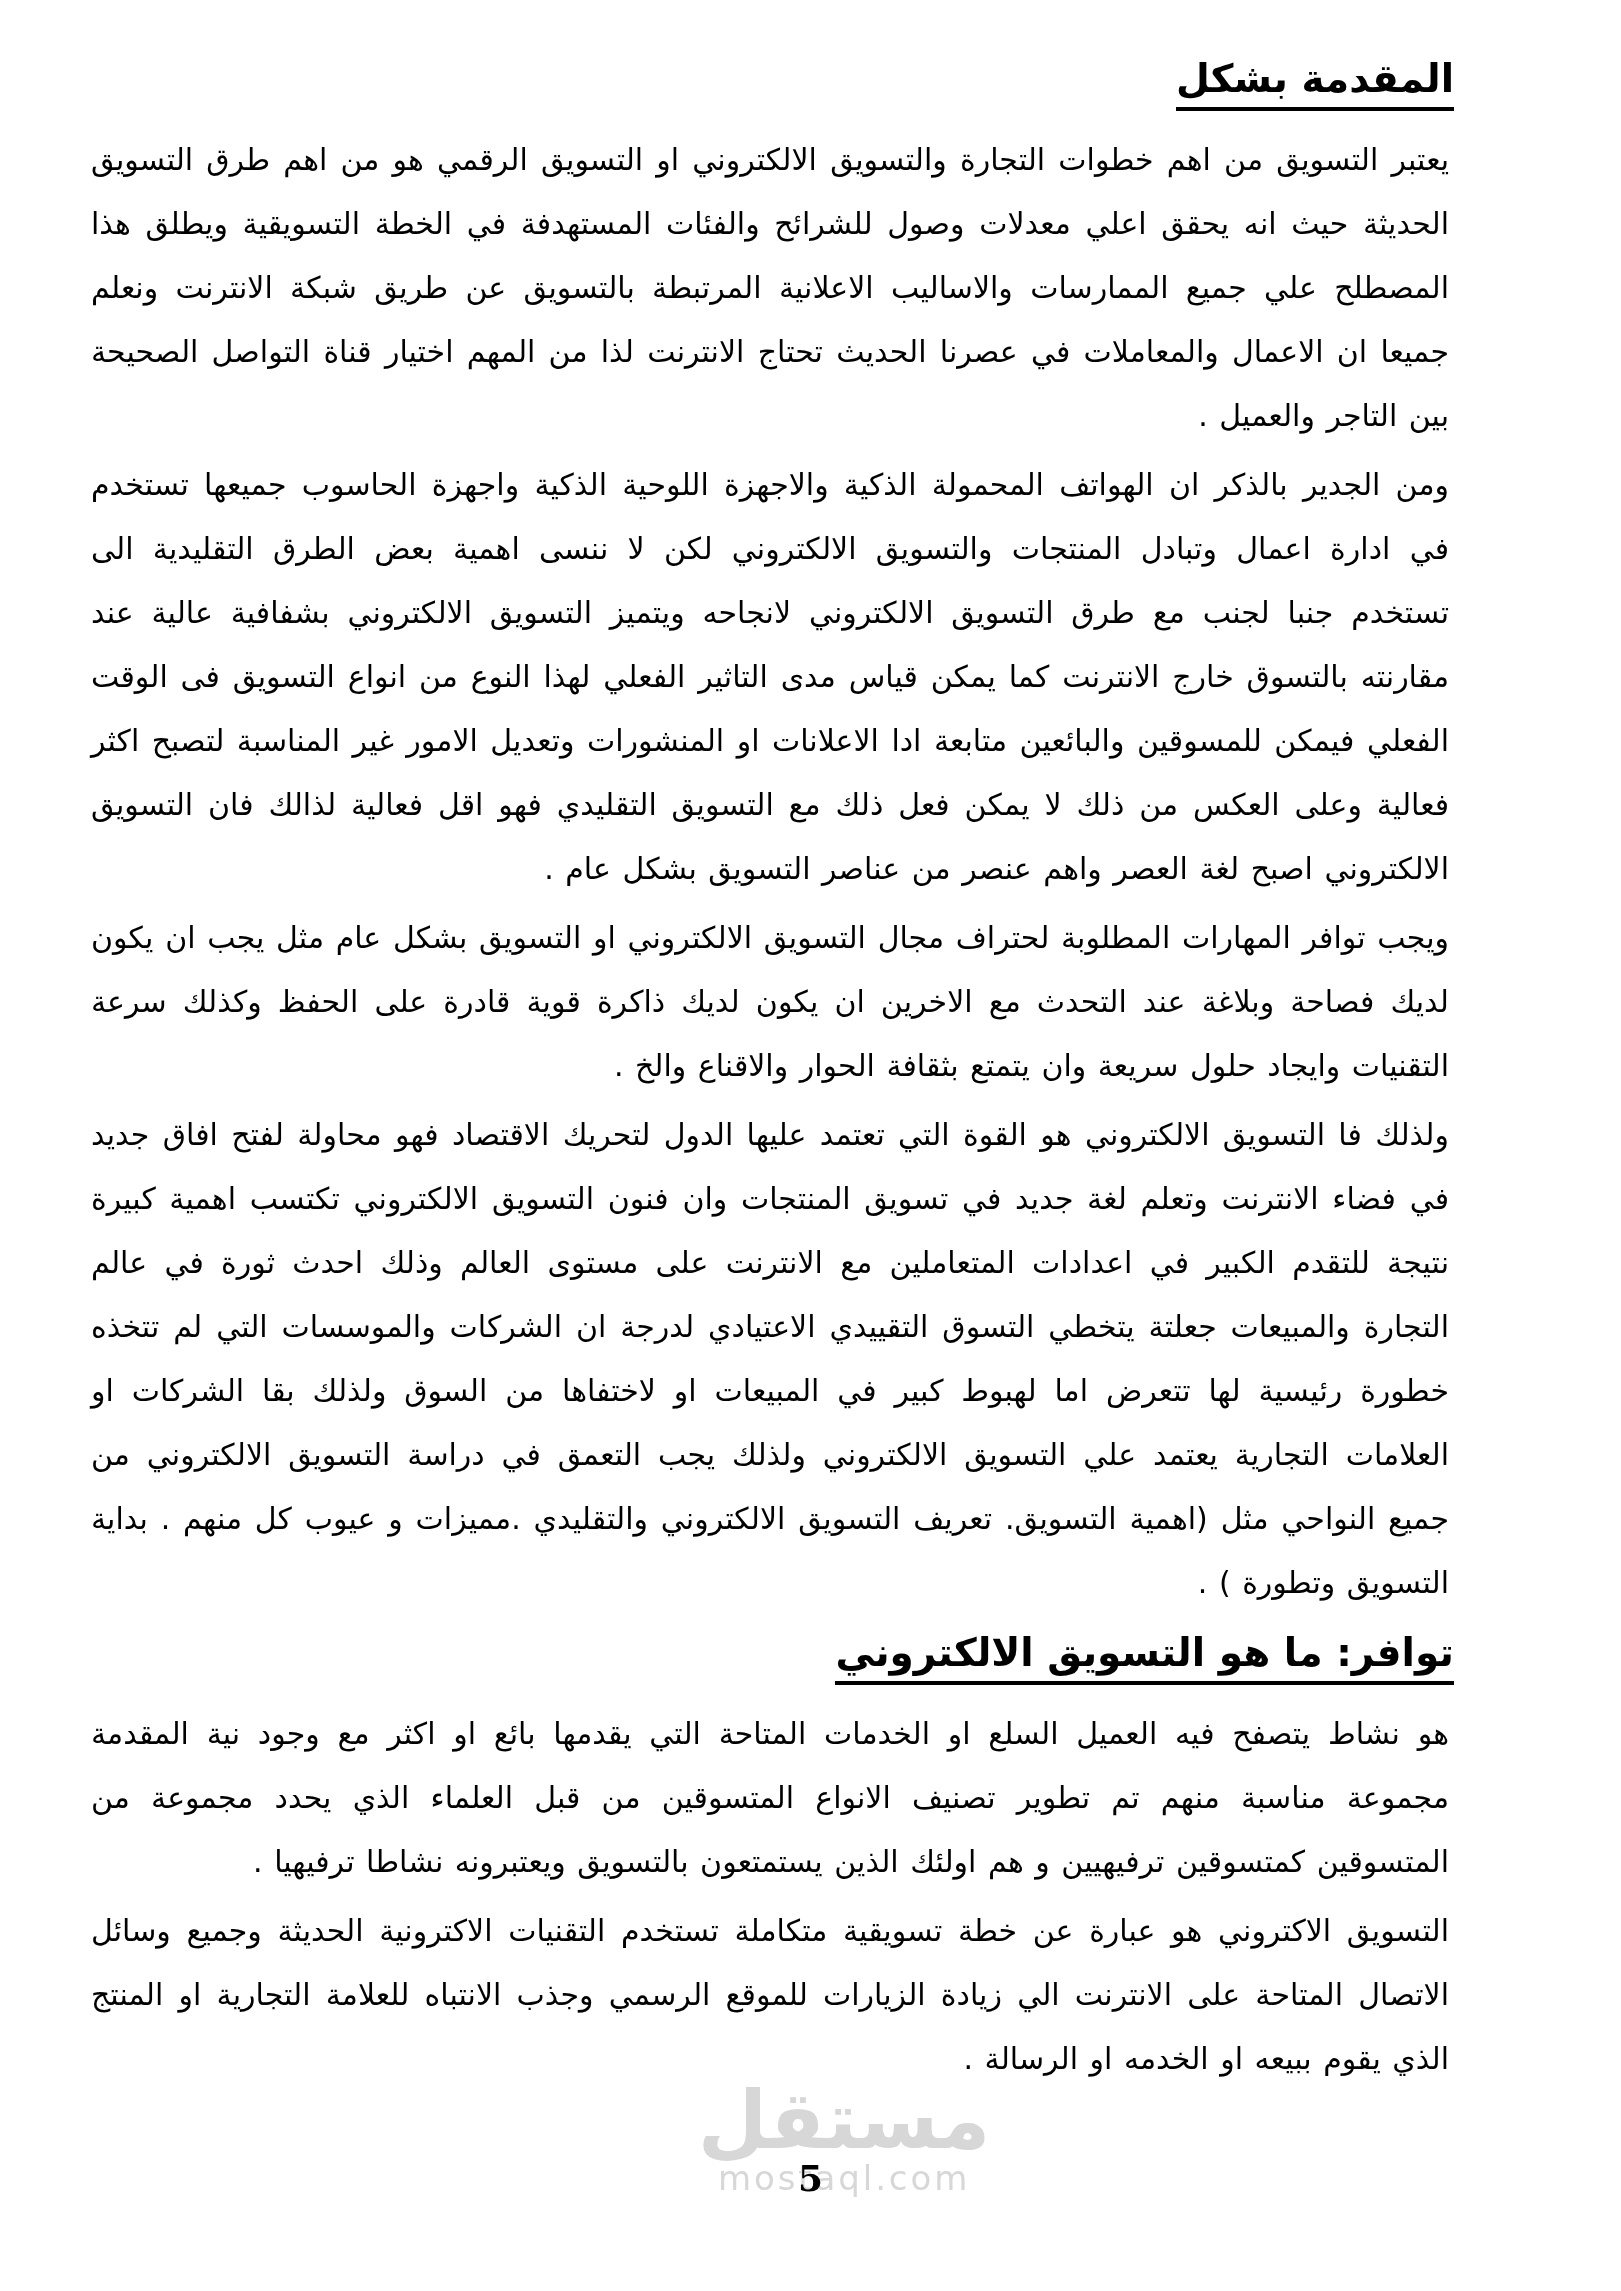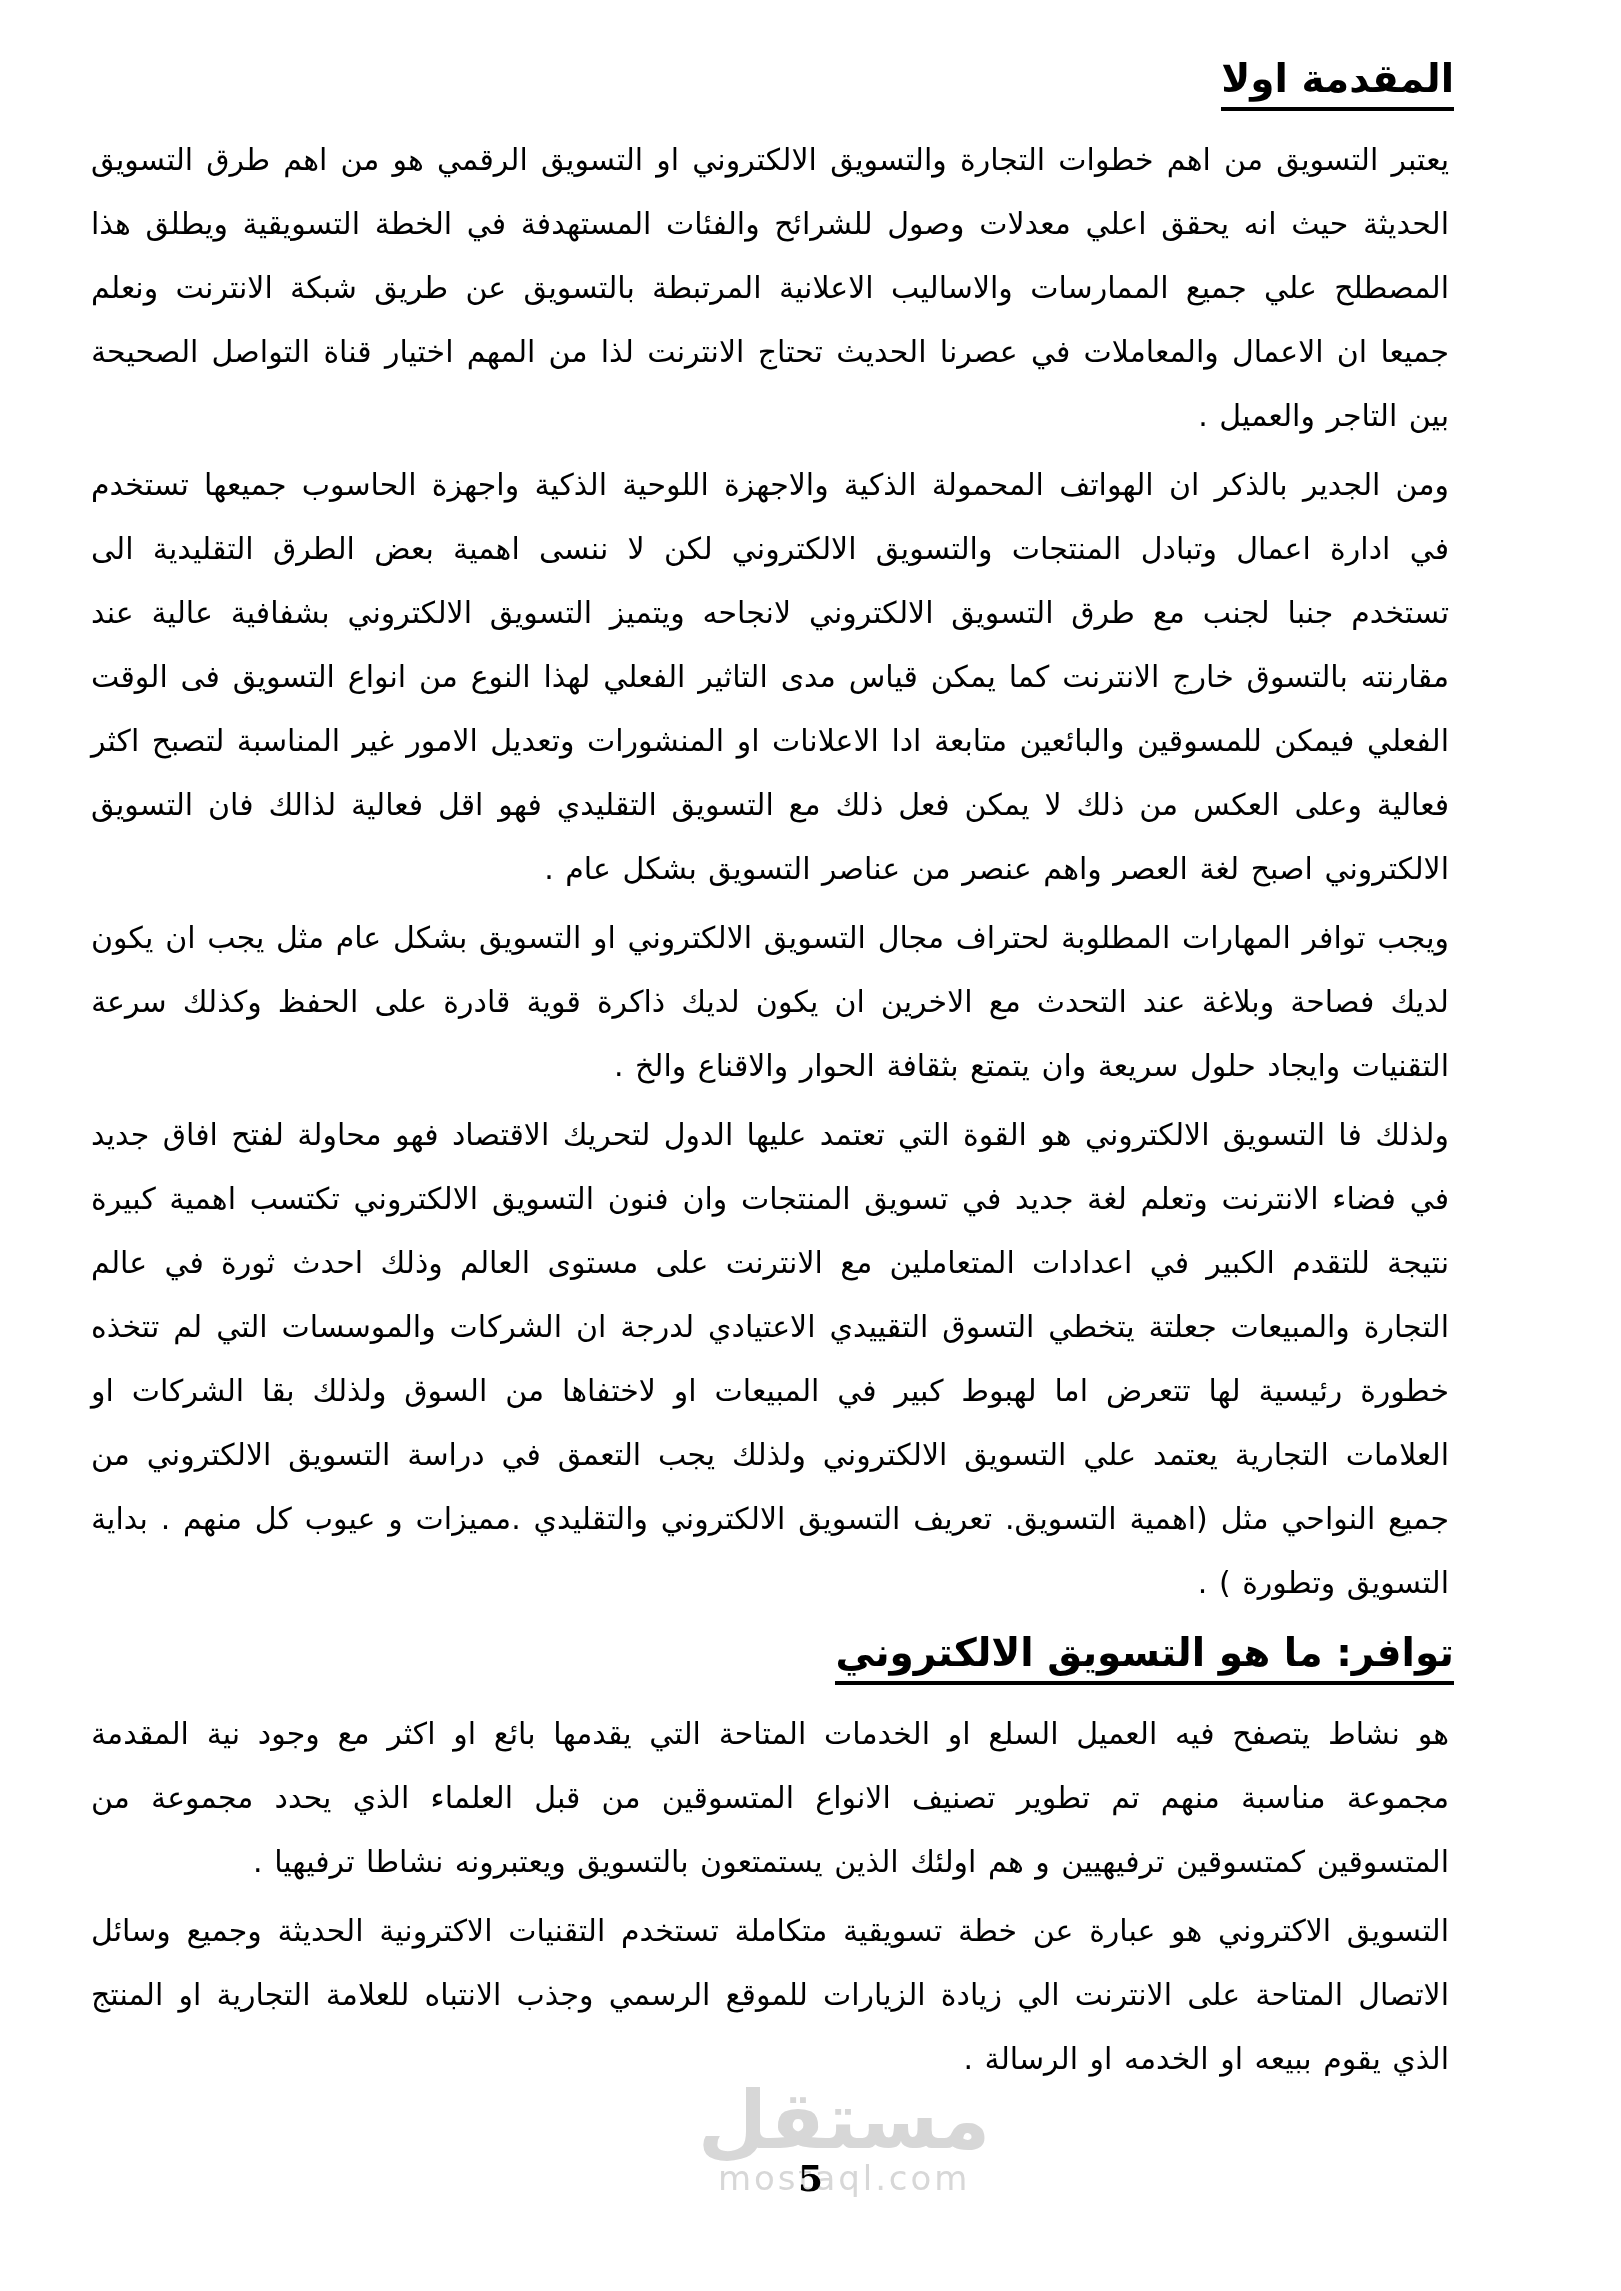--- a/index.html
+++ b/index.html
@@ -80,21 +80,21 @@
     font-size: 36px;
     font-weight: bold;
     color: #000000;
   }
 </style>
 </head>
 <body>
 
 <div class="page">
 
-  <h1 class="heading"><span class="heading-text">المقدمة اولا</span></h1>
+  <h1 class="heading"><span class="heading-text">المقدمة بشكل</span></h1>
 
   <p class="body-par">يعتبر التسويق من اهم خطوات التجارة والتسويق الالكتروني او التسويق الرقمي هو من اهم طرق التسويق الحديثة حيث انه يحقق اعلي معدلات وصول للشرائح والفئات المستهدفة في الخطة التسويقية ويطلق هذا المصطلح علي جميع الممارسات والاساليب الاعلانية المرتبطة بالتسويق عن طريق شبكة الانترنت ونعلم جميعا ان الاعمال والمعاملات في عصرنا الحديث تحتاج الانترنت لذا من المهم اختيار قناة التواصل الصحيحة بين التاجر والعميل .</p>
   <p class="body-par">ومن الجدير بالذكر ان الهواتف المحمولة الذكية والاجهزة اللوحية الذكية واجهزة الحاسوب جميعها تستخدم في ادارة اعمال وتبادل المنتجات والتسويق الالكتروني لكن لا ننسى اهمية بعض الطرق التقليدية الى تستخدم جنبا لجنب مع طرق التسويق الالكتروني لانجاحه ويتميز التسويق الالكتروني بشفافية عالية عند مقارنته بالتسوق خارج الانترنت كما يمكن قياس مدى التاثير الفعلي لهذا النوع من انواع التسويق فى الوقت الفعلي فيمكن للمسوقين والبائعين متابعة ادا الاعلانات او المنشورات وتعديل الامور غير المناسبة لتصبح اكثر فعالية وعلى العكس من ذلك لا يمكن  فعل ذلك مع التسويق التقليدي فهو اقل فعالية لذالك فان التسويق الالكتروني اصبح لغة العصر واهم عنصر من عناصر التسويق بشكل عام .</p>
   <p class="body-par">ويجب توافر المهارات المطلوبة لحتراف مجال التسويق الالكتروني او التسويق بشكل عام مثل يجب ان يكون لديك فصاحة وبلاغة عند التحدث مع الاخرين ان يكون لديك ذاكرة قوية قادرة على الحفظ وكذلك سرعة التقنيات وايجاد حلول سريعة وان يتمتع بثقافة الحوار والاقناع والخ .</p>
   <p class="body-par">ولذلك فا التسويق الالكتروني هو القوة التي تعتمد عليها الدول لتحريك الاقتصاد فهو محاولة لفتح افاق جديد في فضاء الانترنت وتعلم لغة جديد في تسويق المنتجات وان فنون التسويق الالكتروني تكتسب اهمية كبيرة نتيجة للتقدم الكبير في اعدادات المتعاملين مع الانترنت على مستوى العالم وذلك احدث ثورة في عالم التجارة والمبيعات جعلتة يتخطي التسوق التقييدي الاعتيادي لدرجة ان الشركات والموسسات التي لم تتخذه خطورة رئيسية لها تتعرض اما لهبوط كبير في المبيعات او لاختفاها من السوق ولذلك بقا الشركات او العلامات  التجارية يعتمد علي التسويق الالكتروني ولذلك يجب التعمق في دراسة التسويق الالكتروني من جميع النواحي مثل (اهمية التسويق. تعريف التسويق الالكتروني والتقليدي .مميزات و عيوب كل منهم . بداية التسويق وتطورة ) .</p>
 
   <h2 class="heading second"><span class="heading-text">توافر: ما هو التسويق الالكتروني</span></h2>
 
   <p class="body-par">هو نشاط يتصفح فيه العميل السلع او الخدمات المتاحة التي يقدمها بائع او اكثر مع وجود نية المقدمة مجموعة مناسبة منهم تم تطوير تصنيف الانواع المتسوقين من قبل العلماء الذي يحدد مجموعة من المتسوقين كمتسوقين ترفيهيين و هم اولئك الذين يستمتعون بالتسويق ويعتبرونه نشاطا ترفيهيا .</p>
   <p class="body-par">التسويق الاكتروني هو عبارة عن خطة تسويقية متكاملة تستخدم التقنيات الاكترونية الحديثة وجميع وسائل الاتصال المتاحة على الانترنت الي زيادة الزيارات للموقع الرسمي وجذب الانتباه للعلامة التجارية او المنتج الذي يقوم ببيعه او الخدمه او الرسالة .</p>

